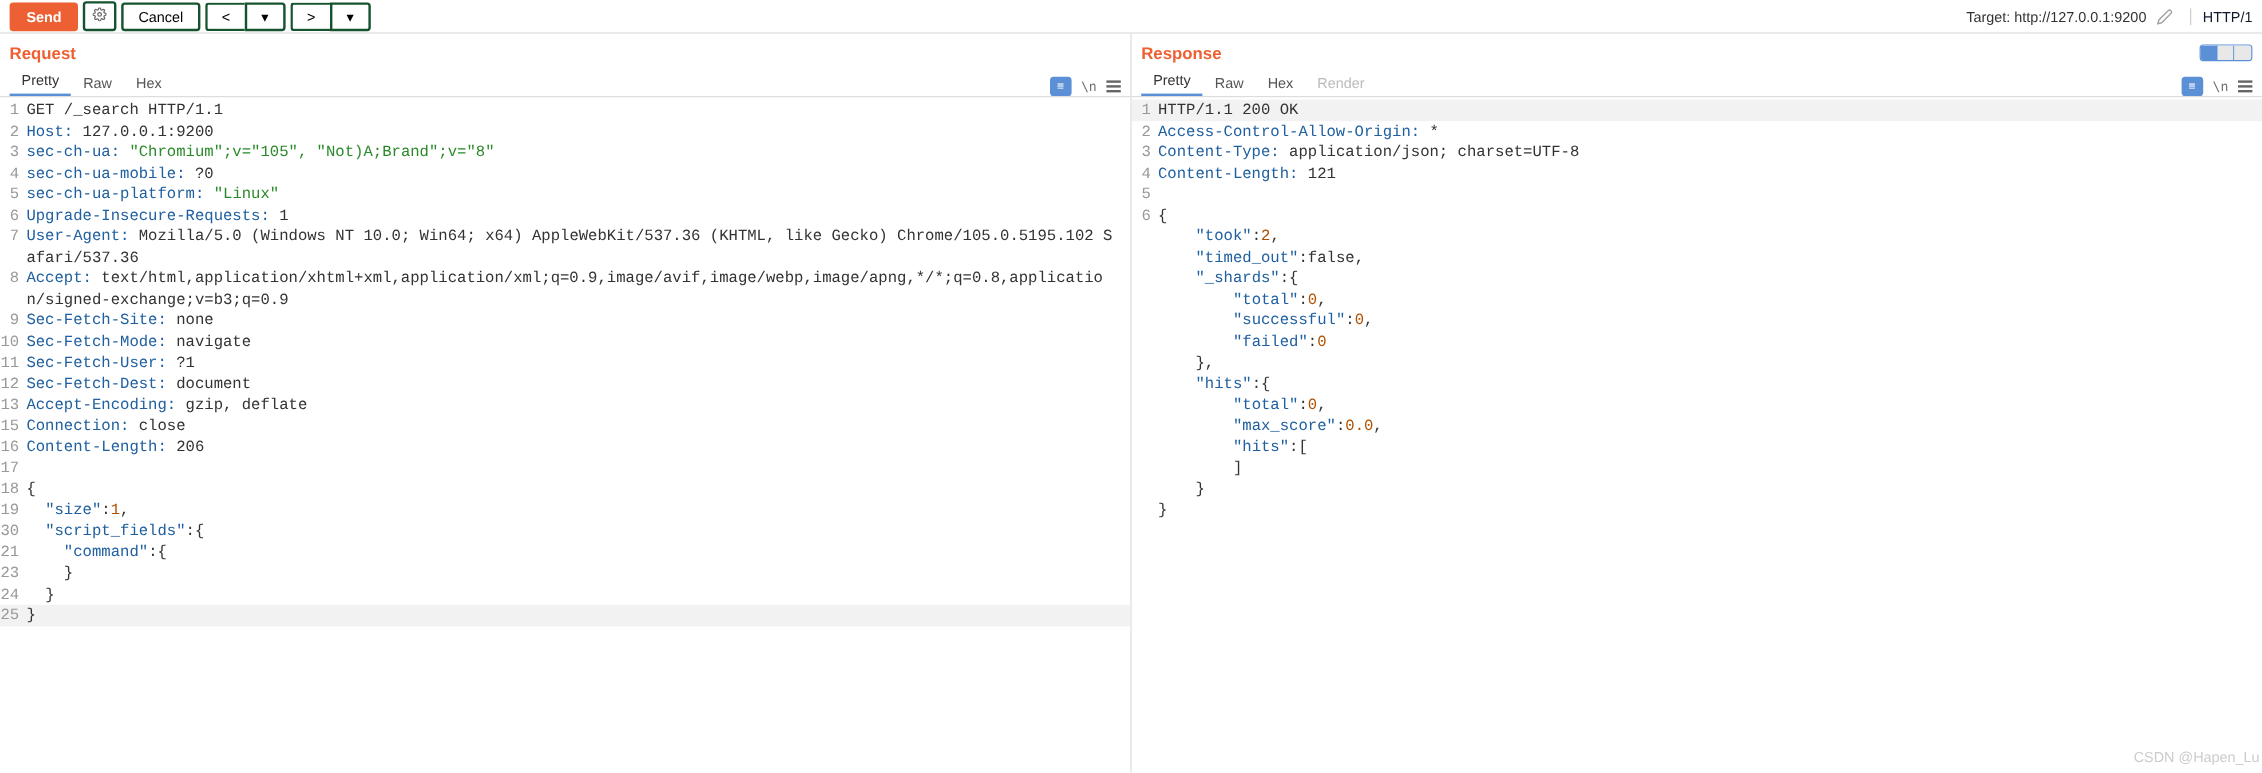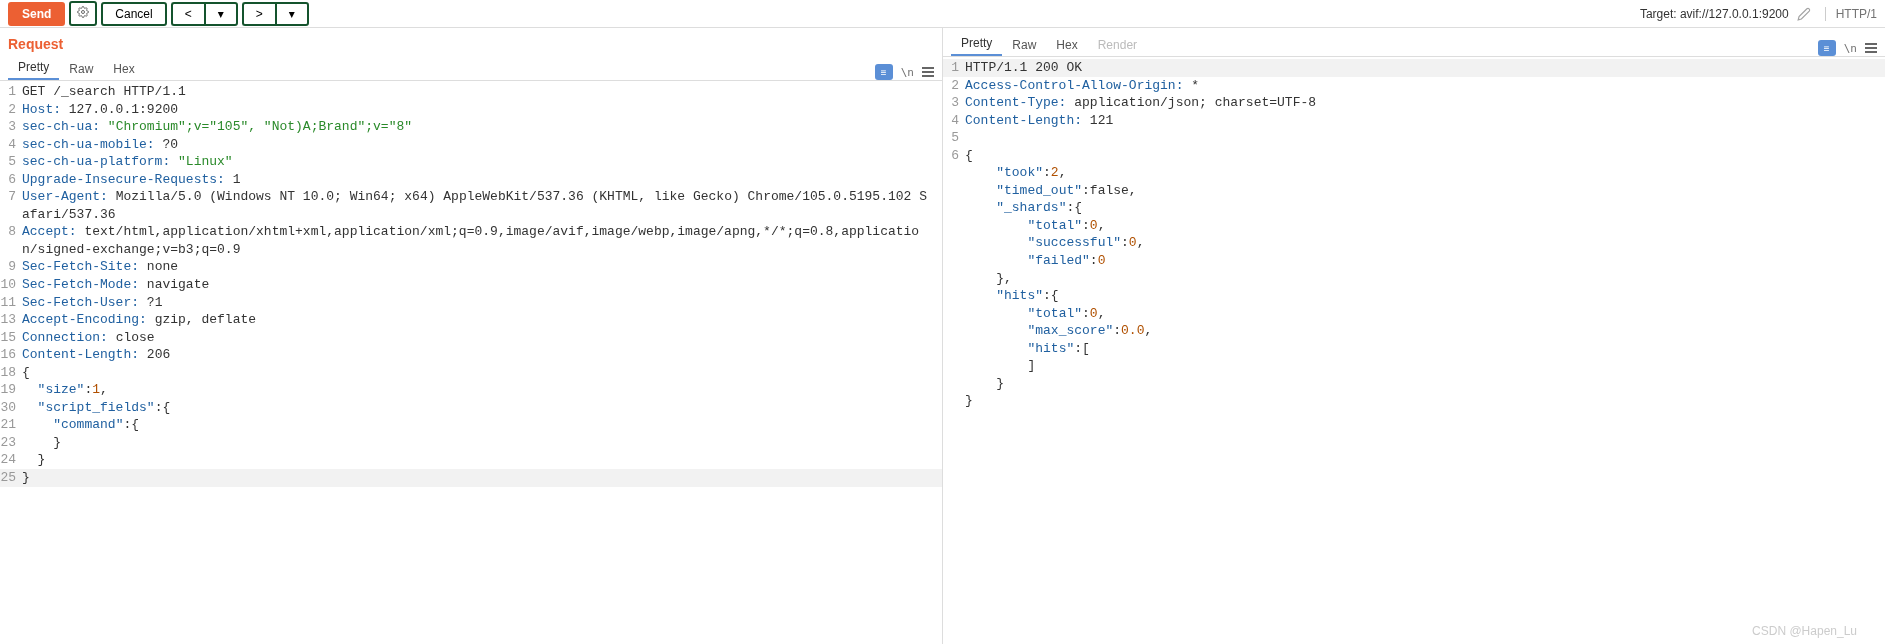--- a/index.html
+++ b/index.html
@@ -9,21 +9,21 @@
 .btn-send { background: #ec6033; color: #fff; border-color: #ec6033; font-weight: bold; }
 .btn-gear { padding: 3px 6px; }
 .btn-group { display: flex; margin-right: 4px; }
 .btn-group .btn { border-radius: 0; margin: 0; }
 .btn-group .btn:first-child { border-radius: 3px 0 0 3px; border-right: none; }
 .btn-group .btn:last-child { border-radius: 0 3px 3px 0; }
 .spacer { flex: 1; }
 .target { font-size: 12px; display: flex; align-items: center; gap: 8px; }
 .target b { font-weight: normal; }
 .pencil { width: 14px; height: 14px; opacity: 0.6; }
-.http1 { color: #737373; border-left: 1px solid #ccc; padding-left: 10px; margin-left: 6px; }
+.http1 { color: #0f172a; border-left: 1px solid #ccc; padding-left: 10px; margin-left: 6px; }
 .panels { display: flex; height: calc(100% - 28px); }
 .panel { flex: 1; display: flex; flex-direction: column; min-width: 0; }
 .panel-left { border-right: 1px solid #ddd; }
 .panel-header { padding: 8px 8px 0 8px; display: flex; align-items: center; }
 .panel-title { color: #ec6033; font-weight: bold; font-size: 14px; }
 .panel-header-right { display: flex; gap: 6px; align-items: center; margin-left: auto; }
 .view-toggle { display: flex; border: 1px solid #5b8fd6; border-radius: 3px; overflow: hidden; }
 .view-toggle span { width: 14px; height: 12px; background: #e8e8e8; border-right: 1px solid #5b8fd6; }
 .view-toggle span:last-child { border-right: none; }
 .view-toggle span.active { background: #5b8fd6; }
@@ -38,21 +38,21 @@
 .ham span { width: 12px; height: 2px; background: #666; }
 .code { font-family: "Courier New", monospace; font-size: 13px; line-height: 1.35; padding: 2px 0; overflow: auto; }
 .line { display: flex; }
 .gutter { width: 22px; text-align: right; color: #999; padding-right: 6px; user-select: none; flex-shrink: 0; }
 .src { white-space: pre-wrap; word-break: break-all; flex: 1; padding-right: 10px; }
 .k { color: #2060a0; } 
 .s { color: #2a8a2a; } 
 .p { color: #2060a0; } 
 .n { color: #b05000; } 
 .cursor-line { background: #f2f2f2; }
-.watermark { position: fixed; bottom: 6px; right: 28px; color: #ccc; font-size: 12px; }
+.watermark { position: fixed; bottom: 6px; right: 2px; color: #ccc; font-size: 12px; }
 html, body { height: 644px; width: 1885px; overflow: hidden; }
 </style>
 </head>
 <body>
 
 <div class="toolbar">
   <button class="btn btn-send">Send</button>
   <button class="btn btn-gear">
     <svg width="12" height="12" viewBox="0 0 24 24" fill="none" stroke="#666" stroke-width="2">
         <circle cx="12" cy="12" r="3"></circle>
@@ -63,21 +63,21 @@
   <div class="btn-group">
     <button class="btn">&lt;</button>
     <button class="btn">▾</button>
   </div>
   <div class="btn-group">
     <button class="btn">&gt;</button>
     <button class="btn">▾</button>
   </div>
   <div class="spacer"></div>
   <div class="target">
-    <span><b>Target:</b> <span>avif://127.0.0.1:9200</span></span>
+    <span><b>Target:</b> <span>http://127.0.0.1:9200</span></span>
     <svg class="pencil" viewBox="0 0 24 24" fill="none" stroke="#666" stroke-width="2">
         <path d="M17 3a2.85 2.85 0 0 1 4 4L7.5 20.5 2 22l1.5-5.5L17 3z"></path>
       </svg>
     <span class="http1">HTTP/1</span>
   </div>
 </div>
 
 <div class="panels">
 
   <div class="panel panel-left">
@@ -137,30 +137,38 @@
         </div>
         <div class="line">
           <div class="gutter">10</div>
           <div class="src"><span class="k">Sec-Fetch-Mode:</span><span> navigate</span></div>
         </div>
         <div class="line">
           <div class="gutter">11</div>
           <div class="src"><span class="k">Sec-Fetch-User:</span><span> ?1</span></div>
         </div>
         <div class="line">
+          <div class="gutter">12</div>
+          <div class="src"><span class="k">Sec-Fetch-Dest:</span><span> document</span></div>
+        </div>
+        <div class="line">
           <div class="gutter">13</div>
           <div class="src"><span class="k">Accept-Encoding:</span><span> gzip, deflate</span></div>
         </div>
         <div class="line">
           <div class="gutter">15</div>
           <div class="src"><span class="k">Connection:</span><span> close</span></div>
         </div>
         <div class="line">
           <div class="gutter">16</div>
           <div class="src"><span class="k">Content-Length:</span><span> 206</span></div>
+        </div>
+        <div class="line">
+          <div class="gutter">17</div>
+          <div class="src"><span></span></div>
         </div>
         <div class="line">
           <div class="gutter">18</div>
           <div class="src"><span>{</span></div>
         </div>
         <div class="line">
           <div class="gutter">19</div>
           <div class="src"><span>  </span><span class="p">"size"</span><span>:</span><span class="n">1</span><span>,</span></div>
         </div>
         <div class="line">
@@ -180,20 +188,30 @@
           <div class="src"><span>  }</span></div>
         </div>
         <div class="line cursor-line">
           <div class="gutter">25</div>
           <div class="src"><span>}</span></div>
         </div>
       </div>
   </div>
 
   <div class="panel">
+    <div class="panel-header">
+      <div class="panel-title">Response</div>
+      <div class="panel-header-right">
+        <div class="view-toggle">
+          <span class="active"></span>
+          <span></span>
+          <span></span>
+        </div>
+      </div>
+    </div>
     <div class="tabs">
       <div class="tab active">Pretty</div>
       <div class="tab">Raw</div>
       <div class="tab">Hex</div>
       <div class="tab disabled">Render</div>
       <div class="tabs-right">
         <div class="tool-icon">≡</div>
         <span class="ln">\n</span>
         <div class="ham">
             <span></span>

